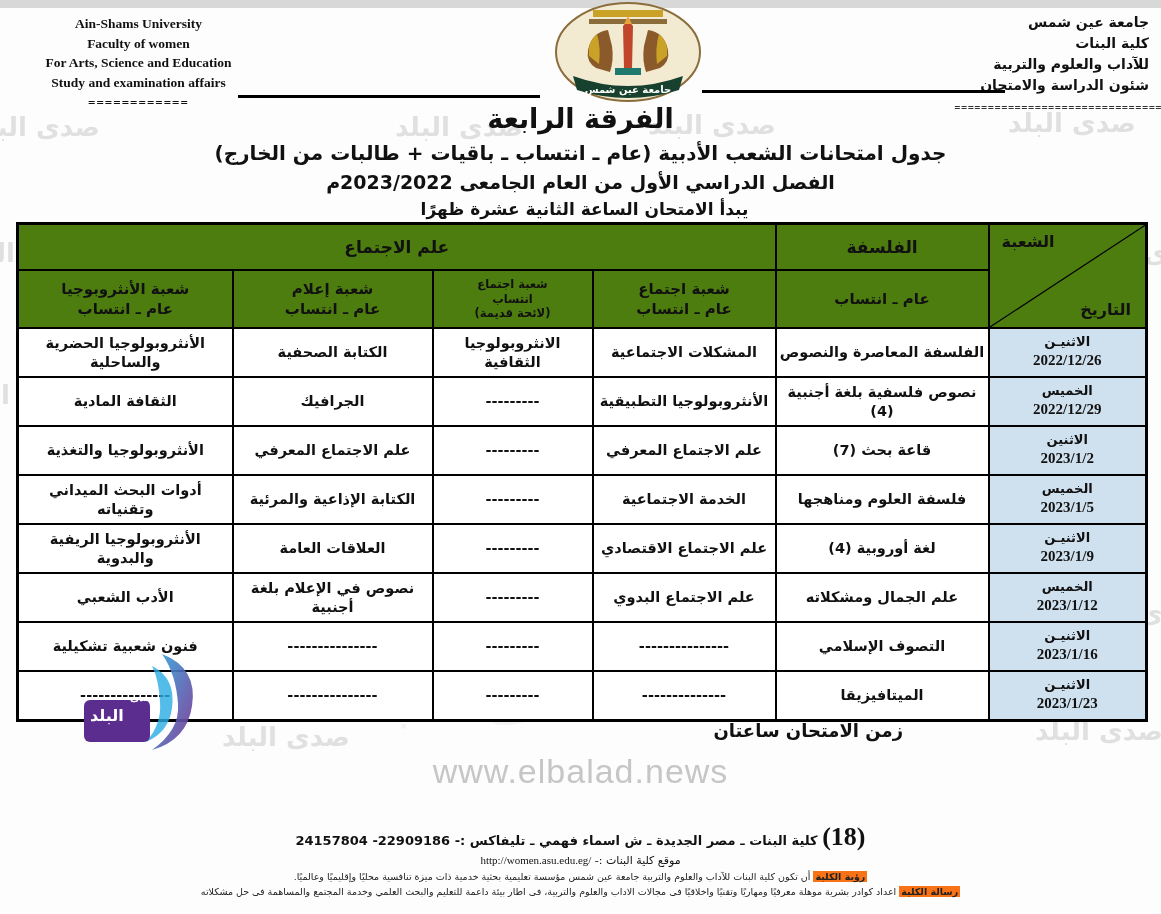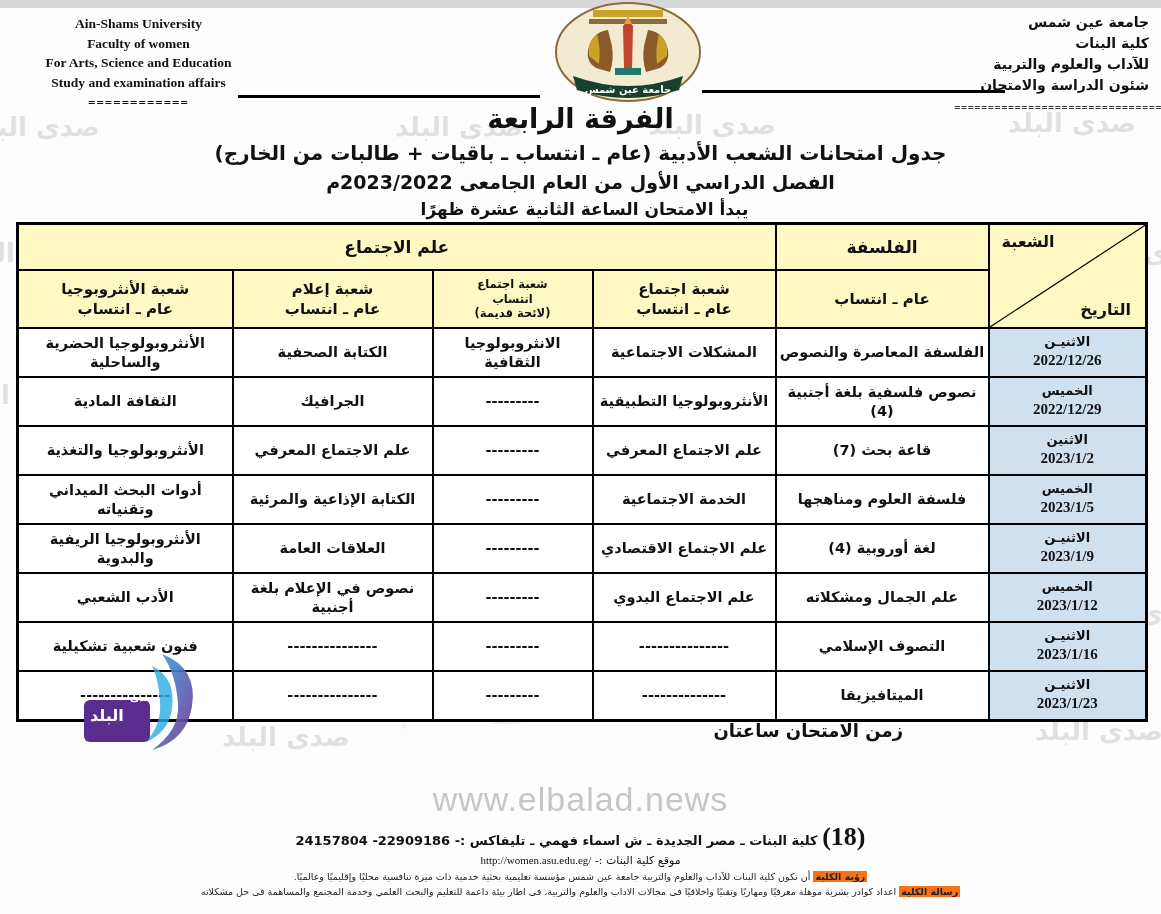--- a/index.html
+++ b/index.html
@@ -6,21 +6,21 @@
   .page{
     position:relative;width:1161px;height:914px;margin:0 auto;
     background:#fdfdfd;overflow:hidden;
     font-family:"DejaVu Sans","Liberation Sans",sans-serif;color:#111;
   }
   .scan-top{position:absolute;top:0;left:0;width:100%;height:8px;background:#d8d8d8;}
 
   
   .wm{position:absolute;color:#c9c9c9;opacity:.55;font-weight:bold;font-size:26px;direction:rtl;white-space:nowrap;pointer-events:none;}
   .wm.big{font-size:62px;opacity:.18;}
-  .wm-url{position:absolute;top:780px;left:0;width:100%;text-align:center;color:#c6c6c6;font-size:34px;letter-spacing:1px;font-family:"Liberation Sans",sans-serif;}
+  .wm-url{position:absolute;top:752px;left:0;width:100%;text-align:center;color:#c6c6c6;font-size:34px;letter-spacing:1px;font-family:"Liberation Sans",sans-serif;}
 
   
   .hdr-left{position:absolute;top:14px;left:36px;width:205px;text-align:center;
     font-family:"Liberation Serif","DejaVu Serif",serif;font-weight:bold;font-size:13.5px;line-height:1.45;}
   .hdr-left .divider{font-size:13px;letter-spacing:1px;margin-top:2px;}
   .hdr-right{position:absolute;top:12px;right:12px;width:195px;text-align:right;direction:rtl;
     font-weight:bold;font-size:14px;line-height:1.5;}
   .hdr-right .divider{font-size:8px;letter-spacing:0;direction:ltr;text-align:right;margin-top:6px;color:#333;}
   .rule-left{position:absolute;top:95px;left:238px;width:302px;height:3px;background:#000;}
   .rule-right{position:absolute;top:90px;left:702px;width:303px;height:3px;background:#000;}
@@ -35,21 +35,21 @@
   .title-1{font-size:27px;}
   .title-2{font-size:20px;margin-top:7px;}
   .title-3{font-size:19px;margin-top:6px;}
   .title-4{font-size:17px;margin-top:6px;padding-left:8px;}
 
   
   .tbl-wrap{position:absolute;top:222px;left:16px;}
   table.exam{border-collapse:collapse;table-layout:fixed;width:1129px;direction:rtl;border:3px solid #000;}
   table.exam th,table.exam td{border:2px solid #000;text-align:center;vertical-align:middle;
     font-weight:bold;padding:2px 3px;}
-  table.exam thead th{background:#fef9c3;}
+  table.exam thead th{background:#4d7c0f;}
   .grp-row th{font-size:17px;height:40px;}
   .sub-row th{font-size:15px;height:52px;line-height:1.35;border-bottom:3px solid #000;}
   .sub-small{font-size:11.5px;line-height:1.25;}
   th.diag-cell{position:relative;padding:0;}
   th.diag-cell svg{position:absolute;top:0;left:0;width:100%;height:100%;}
   th.diag-cell .division{position:absolute;top:7px;left:12px;font-size:16px;}
   th.diag-cell .datelbl{position:absolute;bottom:8px;right:14px;font-size:16px;}
   table.exam tbody tr{height:49px;}
   table.exam tbody td{font-size:14.5px;background:#fff;line-height:1.3;}
   td.date-cell{background:#cfe0ef !important;}

